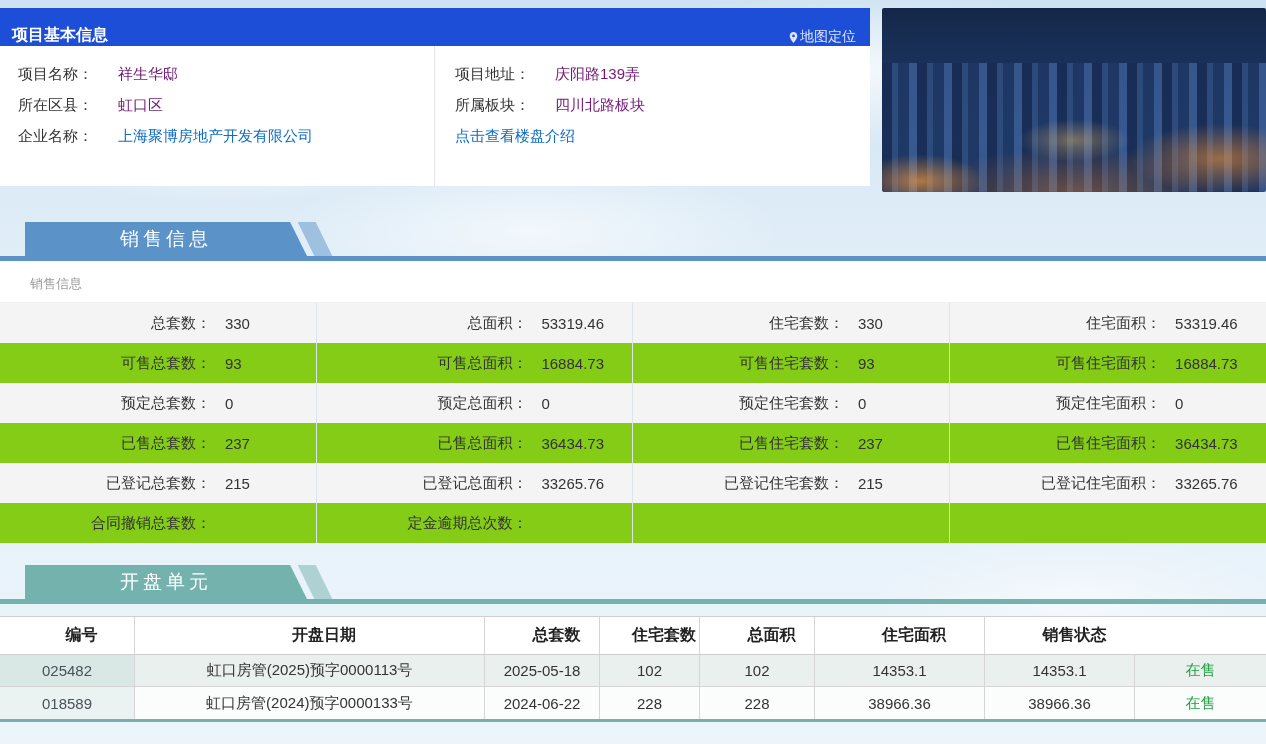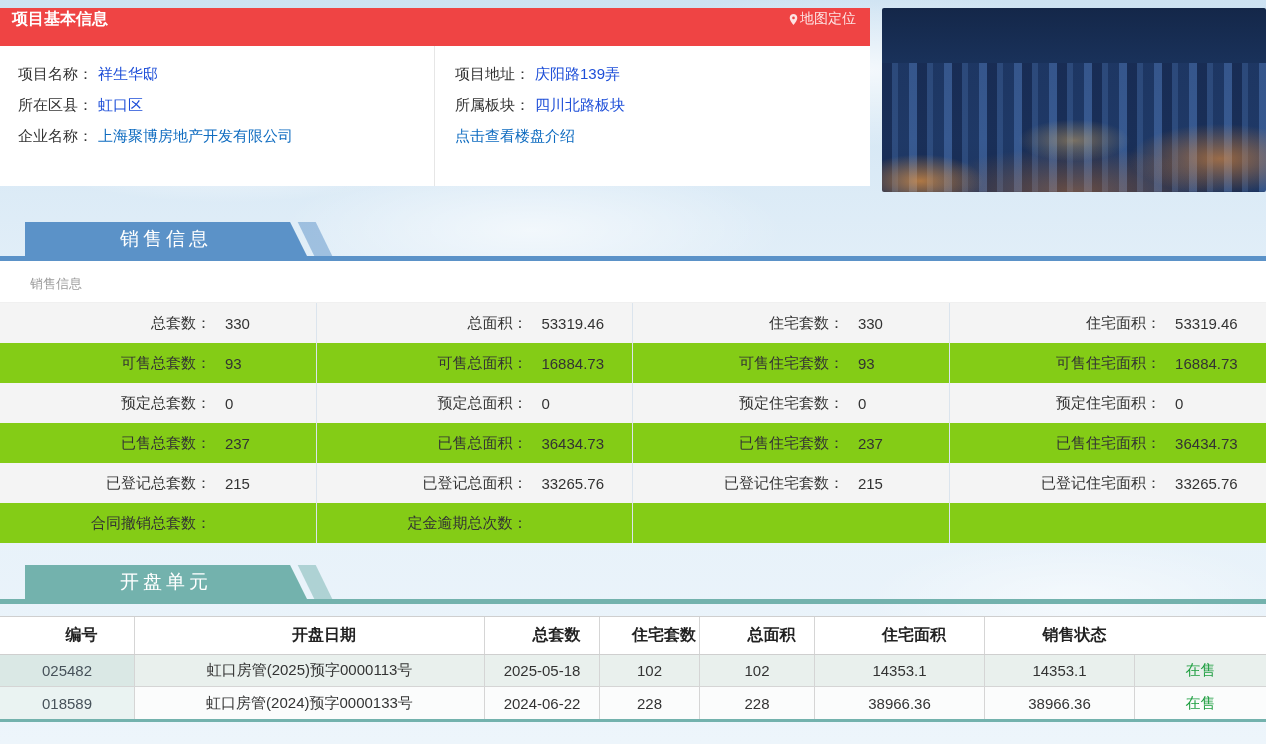--- a/index.html
+++ b/index.html
@@ -13,37 +13,37 @@
       radial-gradient(360px 100px at 42% 230px, rgba(255,255,255,.6), transparent 70%),
       radial-gradient(300px 90px at 85% 600px, rgba(255,255,255,.5), transparent 70%),
       linear-gradient(180deg, #cde2f2 0%, #e1eef8 35%, #edf5fb 100%);
   }
   .page { width: 1266px; padding-top: 8px; }
 
   
   .top-section { display: flex; }
   .info-wrap { width: 870px; }
   .panel-header {
-    height: 38px; background: #ef4444; display: flex;
-    align-items: center; justify-content: space-between;
-    padding: 0 14px 16px 12px;
+    height: 38px; background: #1d4ed8; display: flex;
+    align-items: flex-end; justify-content: space-between;
+    padding: 0 14px 0 12px;
   }
   .panel-title { color: #fff; font-weight: bold; font-size: 16px; }
   .map-link {
     color: rgba(255,255,255,.85); font-size: 14px;
     display: inline-flex; align-items: center; gap: 0; cursor: pointer;
   }
   .map-link svg { display: block; }
   .info-body { background: #ffffff; display: flex; height: 140px; }
   .info-col { width: 435px; padding: 13px 0 0 18px; }
   .info-col.left { border-right: 1px solid #e6e6e6; }
   .info-col.rightcol { padding-left: 20px; }
-  .info-row { height: 31px; display: flex; align-items: center; font-size: 15px; }
+  .info-row { height: 31px; display: flex; align-items: center; font-size: 15px; gap: 20px; }
   .info-label { color: #333; white-space: nowrap; }
-  .info-value { margin-left: 5px; color: #1d4ed8; white-space: nowrap; }
+  .info-value { margin-left: 5px; color: #701a75; white-space: nowrap; }
   .info-value.link { color: #0f6cc0; cursor: pointer; margin-left: 5px; }
   .info-row.no-label .info-value { margin-left: 0; }
   .photo {
     width: 384px; height: 184px; margin-left: 12px; border-radius: 2px;
     background:
       radial-gradient(90px 38px at 10% 94%, rgba(255,160,60,.65), transparent 70%),
       radial-gradient(130px 50px at 88% 82%, rgba(255,150,50,.55), transparent 70%),
       radial-gradient(80px 30px at 50% 72%, rgba(255,195,95,.4), transparent 70%),
       radial-gradient(200px 60px at 50% 100%, rgba(255,140,40,.35), transparent 75%),
       repeating-linear-gradient(90deg,

